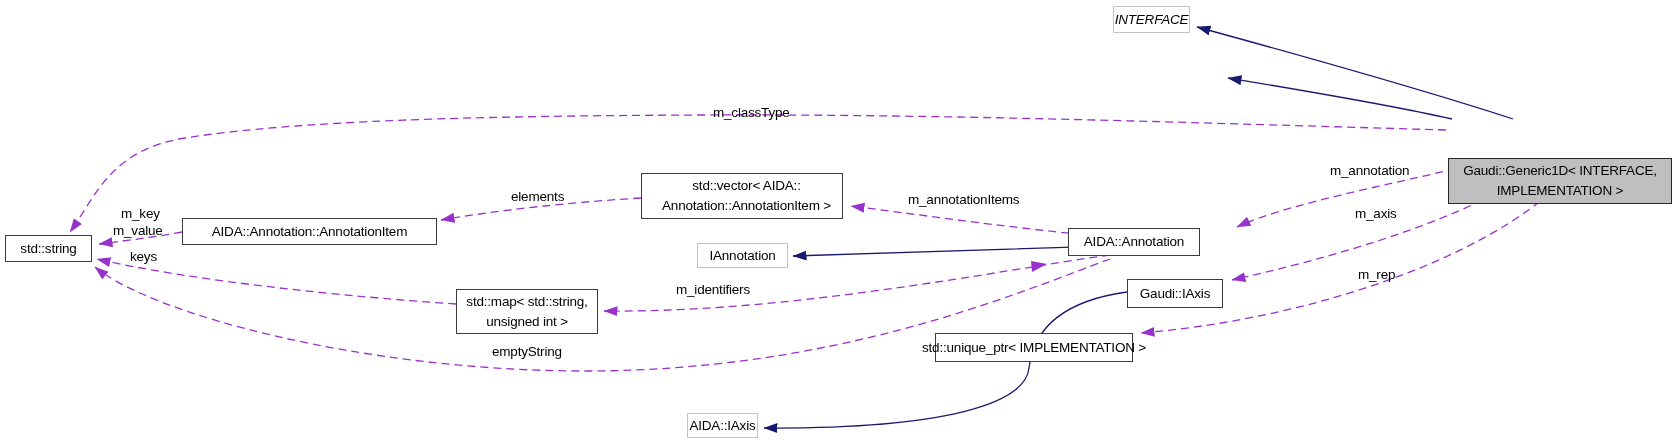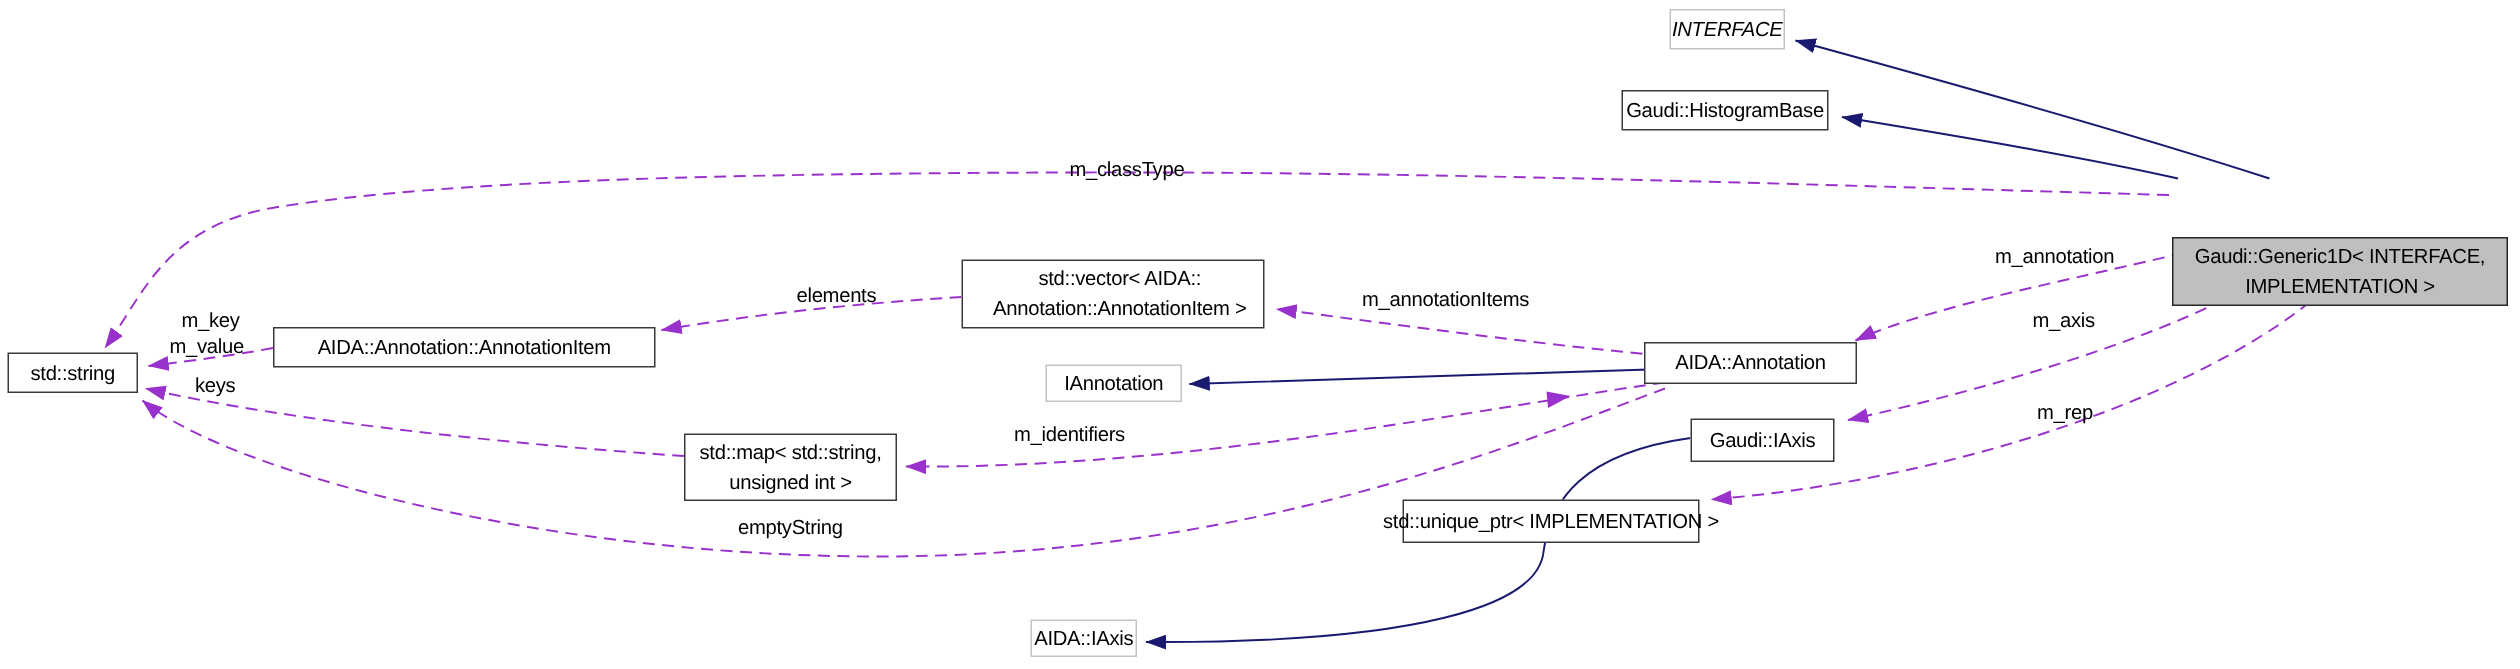--- a/index.html
+++ b/index.html
@@ -73,23 +73,20 @@
       <path d="M 1577,165 C 1515,245 1332,317 1141,333" marker-end="url(#arrow-purple)"></path>
     </g>
 
     <polygon points="1047,264 1032,272 1031,261" fill="#9932cc"></polygon>
   </svg>
 
   <div class="node gray-border" style="left:1113px;top:6px;width:77px;height:27px;font-style:italic;">
     <span>INTERFACE</span>
   </div>
 
-  <div class="node" style="left:1081px;top:60px;width:138px;height:27px;">
-    <span>Gaudi::HistogramBase</span>
-  </div>
 
   <div class="node main" style="left:1448px;top:119px;width:224px;height:46px;margin-top:39px;">
     <span>Gaudi::Generic1D&lt; INTERFACE,</span>
     <span>IMPLEMENTATION &gt;</span>
   </div>
 
   <div class="node" style="left:5px;top:235px;width:87px;height:27px;">
     <span>std::string</span>
   </div>
 
@@ -99,21 +96,21 @@
 
   <div class="node left-align" style="left:641px;top:173px;width:202px;height:46px;">
     <span>std::vector&lt; AIDA::</span>
     <span>Annotation::AnnotationItem &gt;</span>
   </div>
 
   <div class="node gray-border" style="left:697px;top:243px;width:91px;height:25px;">
     <span>IAnnotation</span>
   </div>
 
-  <div class="node" style="left:1096px;top:228px;width:142px;height:28px;">
+  <div class="node" style="left:1068px;top:228px;width:132px;height:28px;">
     <span>AIDA::Annotation</span>
   </div>
 
   <div class="node" style="left:1127px;top:279px;width:96px;height:29px;">
     <span>Gaudi::IAxis</span>
   </div>
 
   <div class="node" style="left:456px;top:289px;width:142px;height:45px;">
     <span>std::map&lt; std::string,</span>
     <span>unsigned int &gt;</span>
@@ -121,21 +118,21 @@
 
   <div class="node" style="left:935px;top:333px;width:198px;height:29px;">
     <span>std::unique_ptr&lt; IMPLEMENTATION &gt;</span>
   </div>
 
   <div class="node gray-border" style="left:687px;top:413px;width:71px;height:25px;">
     <span>AIDA::IAxis</span>
   </div>
 
   <div class="edge-label" style="left:713px;top:105px;">m_classType</div>
-  <div class="edge-label" style="left:511px;top:189px;margin-left:20px;">elements</div>
+  <div class="edge-label" style="left:511px;top:189px;">elements</div>
   <div class="edge-label" style="left:908px;top:192px;text-align:center;">m_annotationItems</div>
   <div class="edge-label" style="left:121px;top:206px;">m_key</div>
   <div class="edge-label" style="left:113px;top:223px;">m_value</div>
   <div class="edge-label" style="left:130px;top:249px;">keys</div>
   <div class="edge-label" style="left:676px;top:282px;">m_identifiers</div>
   <div class="edge-label" style="left:492px;top:344px;">emptyString</div>
   <div class="edge-label" style="left:1330px;top:163px;text-align:center;">m_annotation</div>
   <div class="edge-label" style="left:1355px;top:206px;">m_axis</div>
   <div class="edge-label" style="left:1358px;top:267px;">m_rep</div>
 

